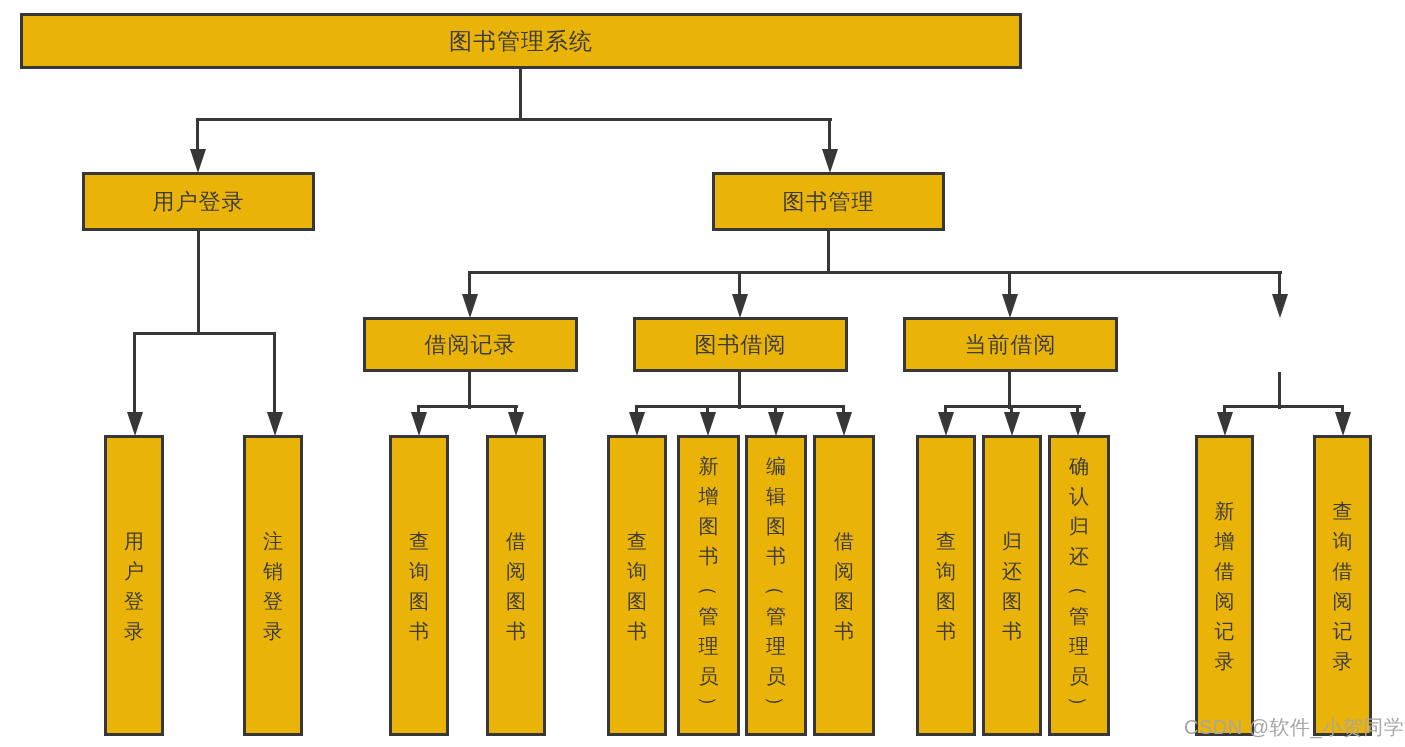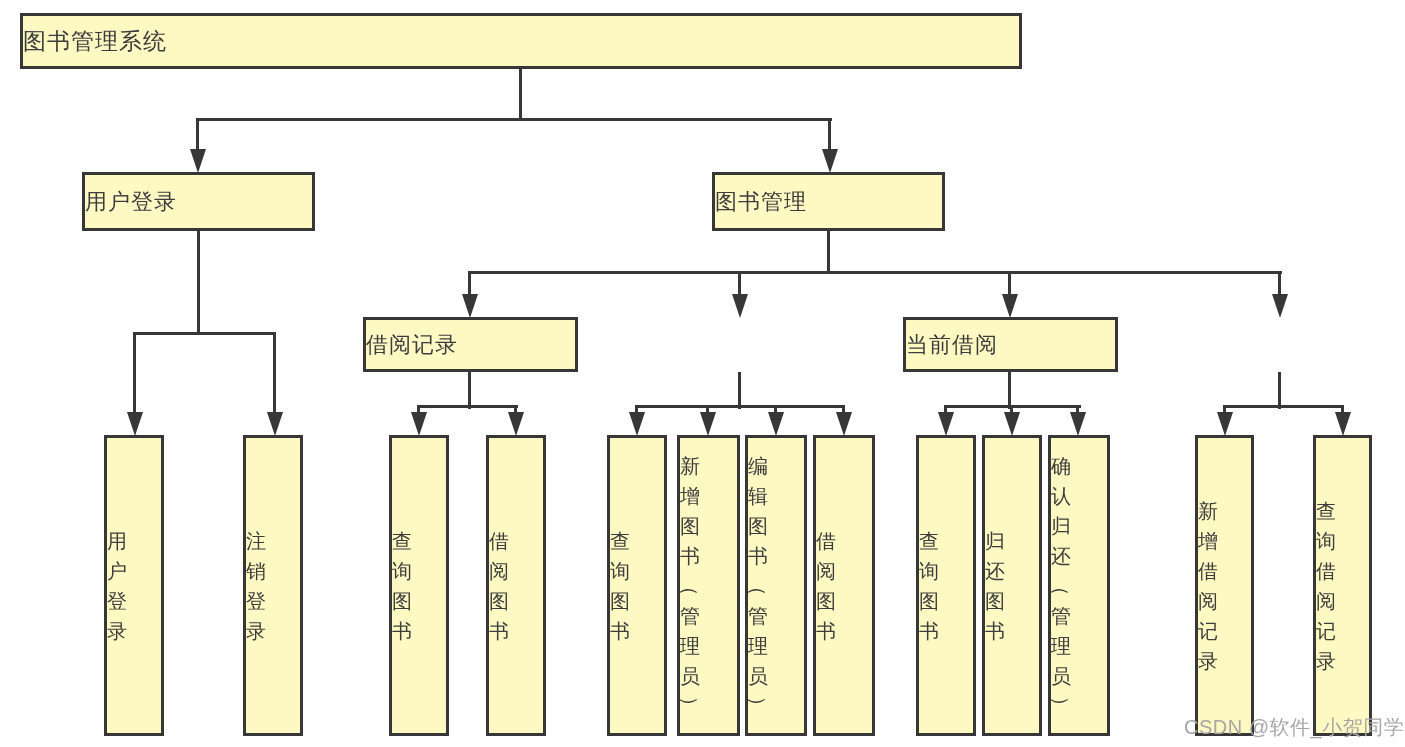--- a/index.html
+++ b/index.html
@@ -1,23 +1,23 @@
 <!DOCTYPE html>
 <html><head>
 <meta charset="utf-8">
 <style>
   html,body{margin:0;padding:0;background:#ffffff;}
   body{font-family:"Liberation Sans","DejaVu Sans",sans-serif;}
   .canvas{
     position:relative;width:1405px;height:747px;background:#ffffff;overflow:hidden;
   }
   .box{
-    position:absolute;box-sizing:border-box;background:#fef9c3;
+    position:absolute;box-sizing:border-box;background:#eab308;
     border:3px solid #373737;color:#3c3c3c;
-    display:flex;align-items:center;justify-content:flex-start;
+    display:flex;align-items:center;justify-content:center;
   }
   .hlabel{font-size:22px;letter-spacing:1px;white-space:nowrap;}
   .root .hlabel{font-size:23px;}
   .line{position:absolute;background:#373737;}
   .arrow{
     position:absolute;width:0;height:0;
     border-left:8px solid transparent;border-right:8px solid transparent;
     border-top:24px solid #373737;
   }
   .v-label{display:block;text-align:center;font-size:20px;color:#3c3c3c;}
@@ -65,20 +65,23 @@
   <div class="line" style="left:1008px;top:271px;width:3px;height:28px;"></div>
   <div class="line" style="left:1278px;top:271px;width:3px;height:28px;"></div>
   <div class="arrow" style="left:462px;top:294px;"></div>
   <div class="arrow" style="left:732px;top:294px;"></div>
   <div class="arrow" style="left:1002px;top:294px;"></div>
   <div class="arrow" style="left:1272px;top:294px;"></div>
 
   <div class="box" style="left:363px;top:317px;width:215px;height:55px;">
     <span class="hlabel">借阅记录</span>
   </div>
+  <div class="box" style="left:633px;top:317px;width:215px;height:55px;">
+    <span class="hlabel">图书借阅</span>
+  </div>
   <div class="box" style="left:903px;top:317px;width:215px;height:55px;">
     <span class="hlabel">当前借阅</span>
   </div>
 
   <div class="line" style="left:468px;top:372px;width:3px;height:37px;"></div>
   <div class="line" style="left:417px;top:405px;width:101px;height:3px;"></div>
   <div class="line" style="left:417px;top:405px;width:3px;height:14px;"></div>
   <div class="line" style="left:514px;top:405px;width:3px;height:14px;"></div>
   <div class="arrow" style="left:411px;top:412px;"></div>
   <div class="arrow" style="left:508px;top:412px;"></div>

